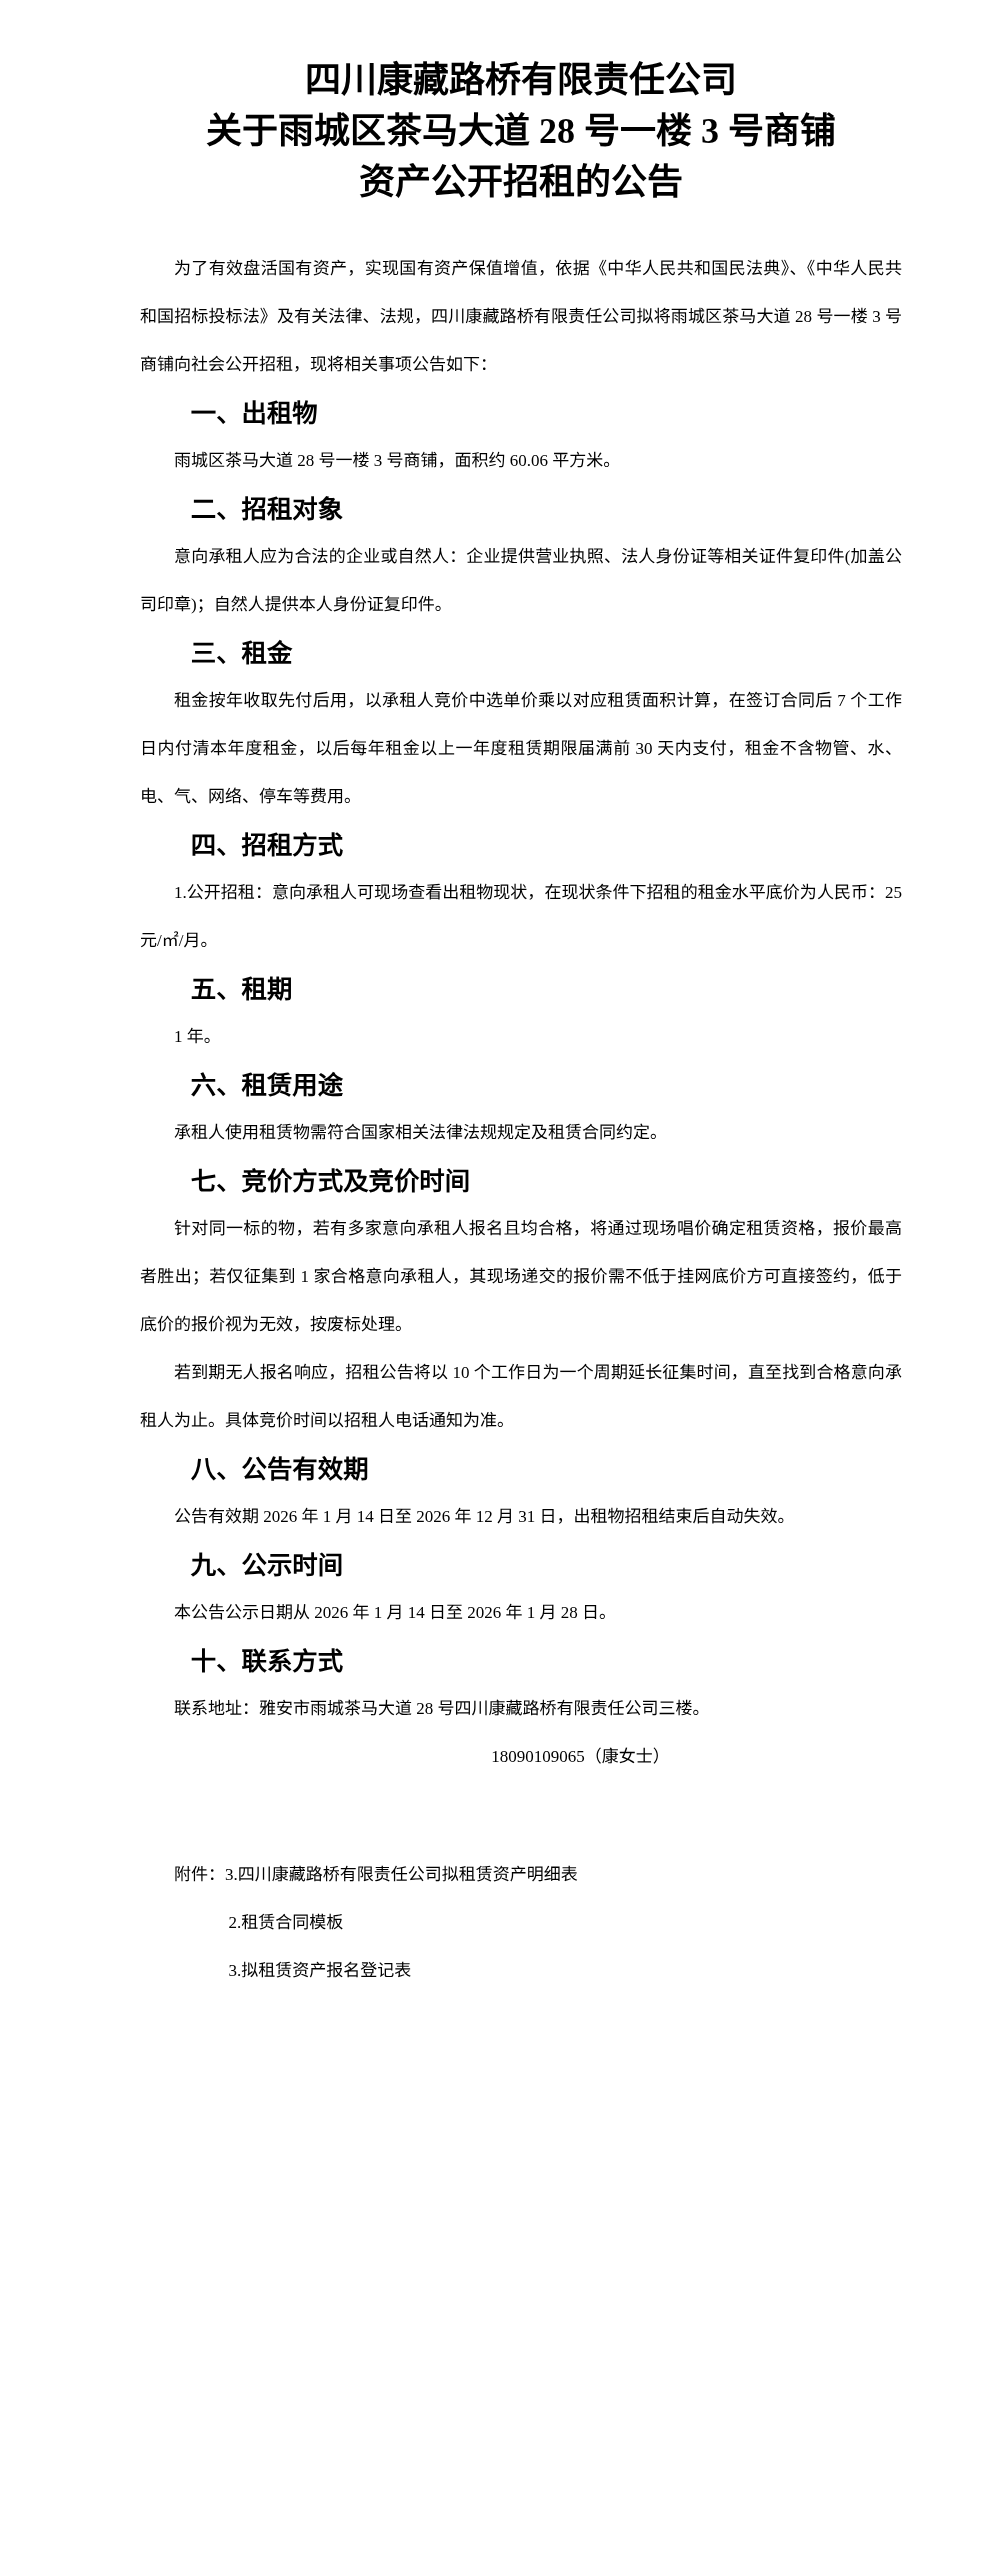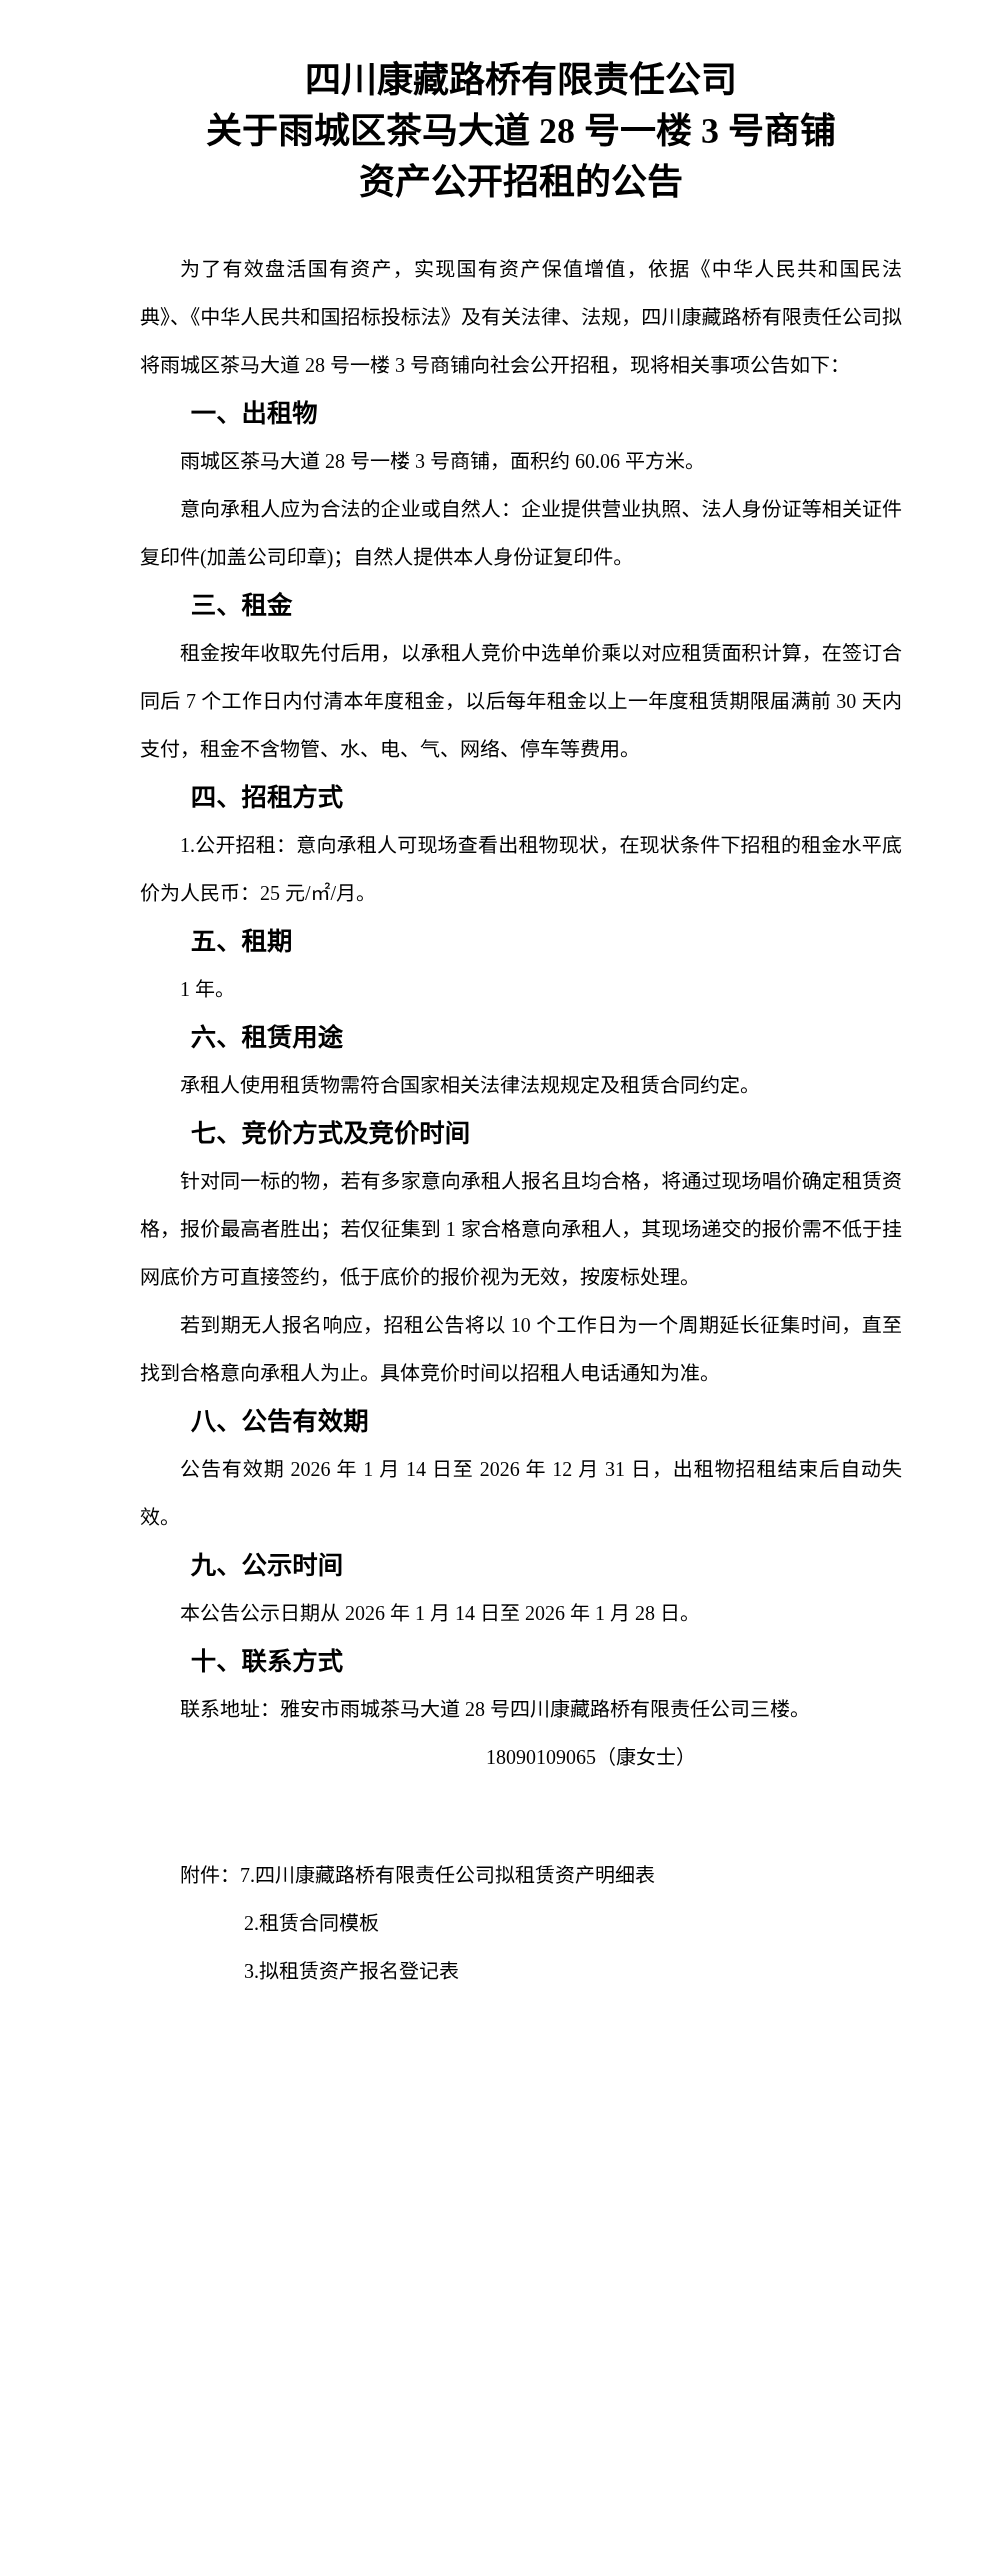--- a/index.html
+++ b/index.html
@@ -22,21 +22,21 @@
     font-family: "Liberation Serif", "DejaVu Serif", serif;
     font-weight: bold;
     font-size: 36px;
     line-height: 51px;
     text-align: center;
     margin: 0 0 37px 0;
   }
   .title-line { display: block; }
   .para {
     font-family: "Liberation Serif", "DejaVu Serif", serif;
-    font-size: 20px;
+    font-size: 17px;
     line-height: 48px;
     text-align: justify;
     text-indent: 2em;
     margin: 0;
   }
   .heading {
     font-family: "Liberation Sans", "DejaVu Sans", sans-serif;
     font-weight: bold;
     font-size: 25.4px;
     line-height: 48px;
@@ -68,20 +68,21 @@
     <span class="title-line">四川康藏路桥有限责任公司</span>
     <span class="title-line">关于雨城区茶马大道 28 号一楼 3 号商铺</span>
     <span class="title-line">资产公开招租的公告</span>
   </h1>
 
   <p class="para">为了有效盘活国有资产，实现国有资产保值增值，依据《中华人民共和国民法典》、《中华人民共和国招标投标法》及有关法律、法规，四川康藏路桥有限责任公司拟将雨城区茶马大道 28 号一楼 3 号商铺向社会公开招租，现将相关事项公告如下：</p>
 
   <h2 class="heading">一、出租物</h2>
   <p class="para">雨城区茶马大道 28 号一楼 3 号商铺，面积约 60.06 平方米。</p>
 
+  <h2 class="heading">二、招租对象</h2>
   <p class="para">意向承租人应为合法的企业或自然人：企业提供营业执照、法人身份证等相关证件复印件(加盖公司印章)；自然人提供本人身份证复印件。</p>
 
   <h2 class="heading">三、租金</h2>
   <p class="para">租金按年收取先付后用，以承租人竞价中选单价乘以对应租赁面积计算，在签订合同后 7 个工作日内付清本年度租金，以后每年租金以上一年度租赁期限届满前 30 天内支付，租金不含物管、水、电、气、网络、停车等费用。</p>
 
   <h2 class="heading">四、招租方式</h2>
   <p class="para">1.公开招租：意向承租人可现场查看出租物现状，在现状条件下招租的租金水平底价为人民币：25 元/㎡/月。</p>
 
   <h2 class="heading">五、租期</h2>
   <p class="para">1 年。</p>
@@ -97,19 +98,19 @@
   <p class="para">公告有效期 2026 年 1 月 14 日至 2026 年 12 月 31 日，出租物招租结束后自动失效。</p>
 
   <h2 class="heading">九、公示时间</h2>
   <p class="para">本公告公示日期从 2026 年 1 月 14 日至 2026 年 1 月 28 日。</p>
 
   <h2 class="heading">十、联系方式</h2>
   <p class="para">联系地址：雅安市雨城茶马大道 28 号四川康藏路桥有限责任公司三楼。</p>
   <p class="para phone2">18090109065（康女士）</p>
 
   <div class="attachments">
-    <p class="para attach-first"><span>附件：</span><span>7.四川康藏路桥有限责任公司拟租赁资产明细表</span></p>
+    <p class="para attach-first"><span>附件：</span><span>3.四川康藏路桥有限责任公司拟租赁资产明细表</span></p>
     <p class="para attach-rest">2.租赁合同模板</p>
     <p class="para attach-rest">3.拟租赁资产报名登记表</p>
   </div>
 
 </div>
 
 
 </body></html>

